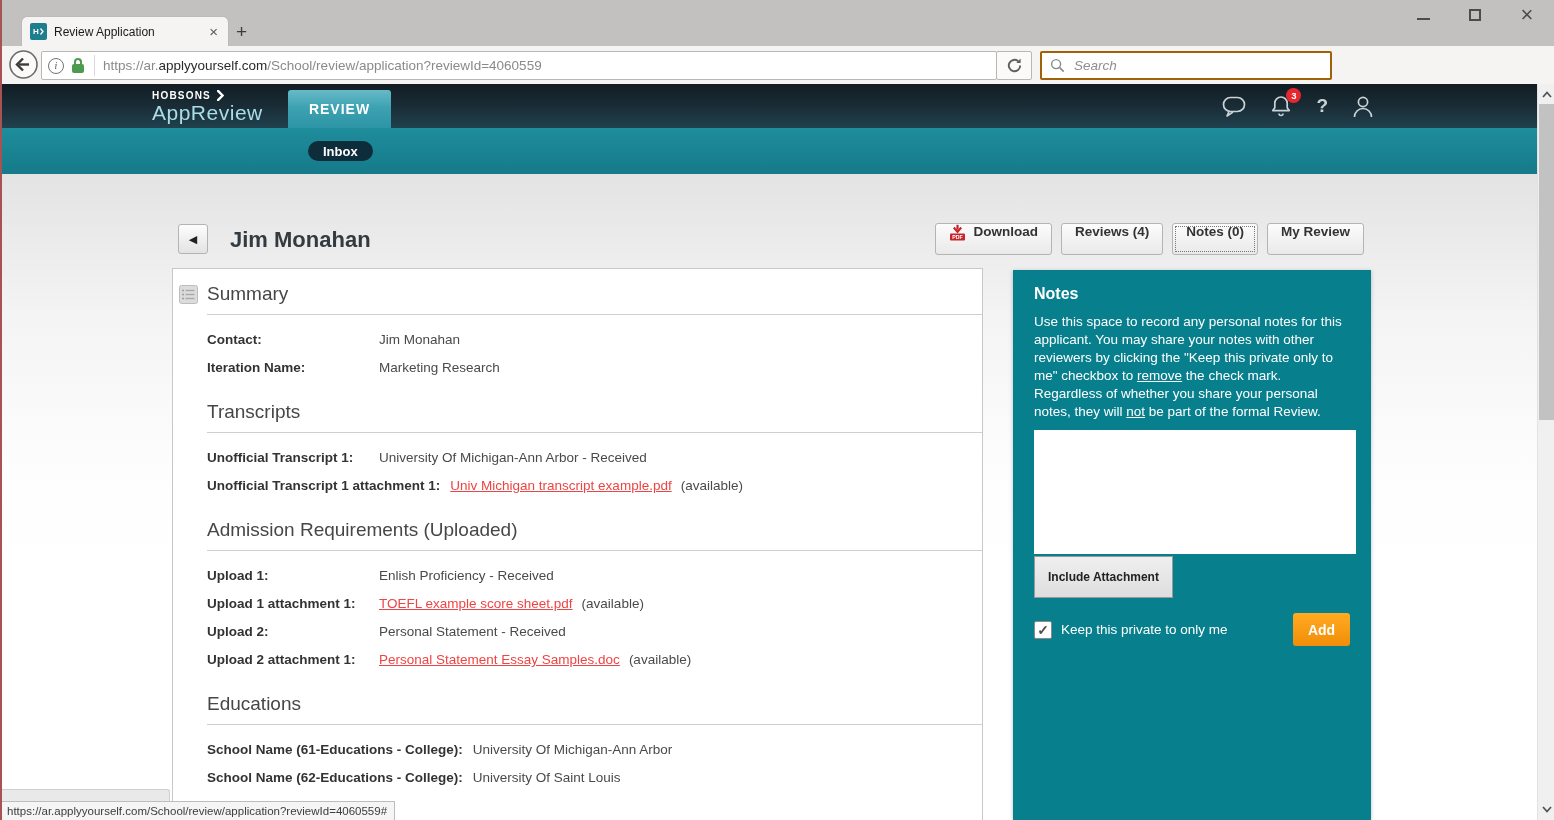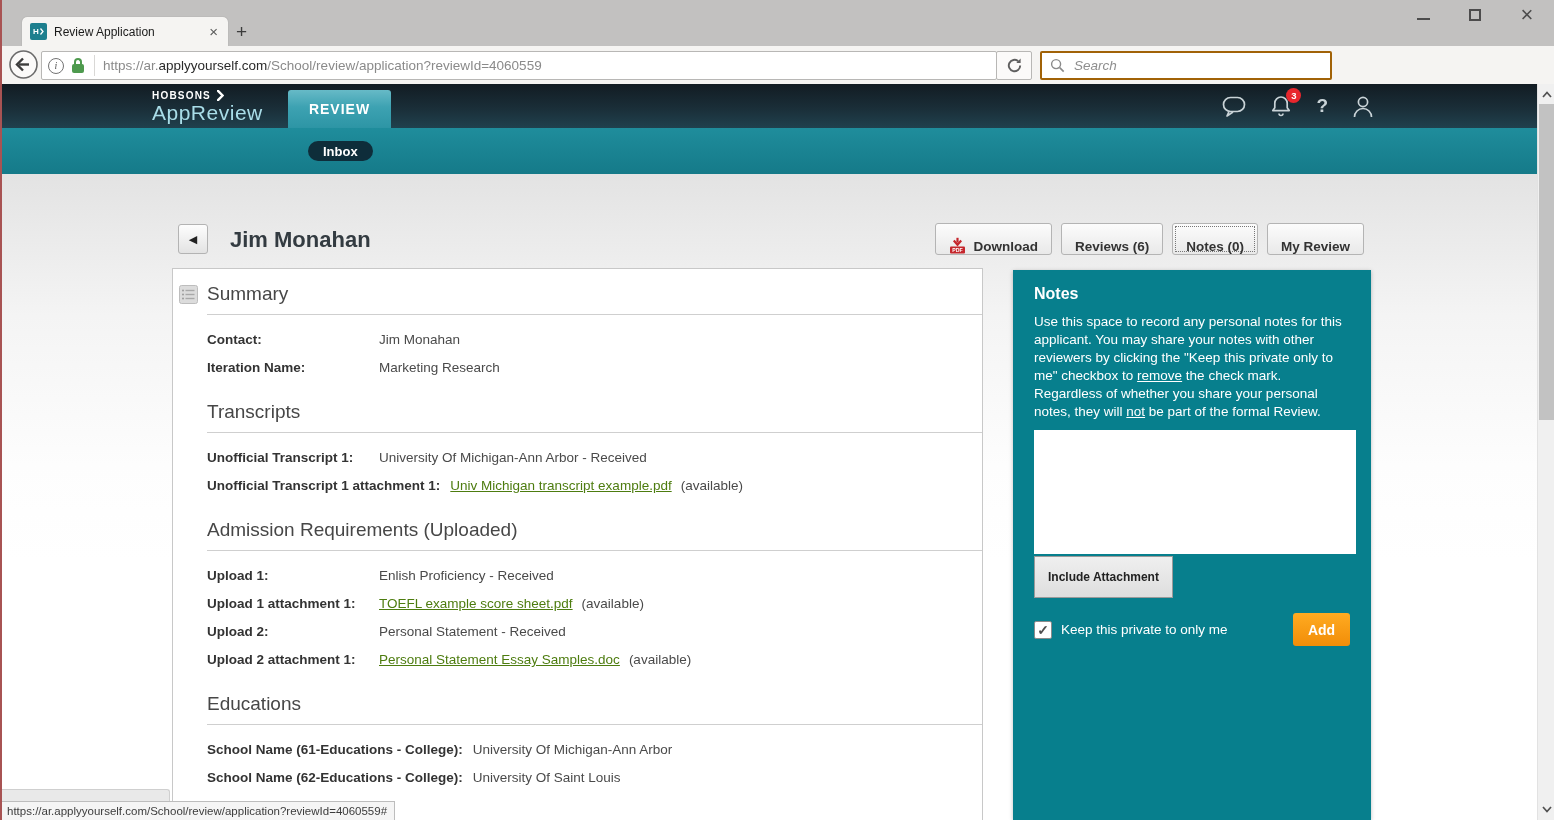--- a/index.html
+++ b/index.html
@@ -78,35 +78,35 @@
   .page{position:absolute;left:0;top:174px;width:1540px;height:646px;
         background:linear-gradient(180deg,#e3e3e3 0%,#f4f4f4 22%,#fdfdfd 45%,#ffffff 60%);}
 
   .pg-back{position:absolute;left:178px;top:224px;width:30px;height:30px;border:1px solid #b3b3b3;border-radius:3px;
            background:linear-gradient(180deg,#fdfdfd,#e3e3e3);display:flex;align-items:center;justify-content:center;
            font-size:11px;color:#222;}
   .pg-title{position:absolute;left:230px;top:227px;font-size:22px;font-weight:600;color:#333b41;}
 
   .actions{position:absolute;right:190px;top:223px;display:flex;gap:9px;}
   .btn{height:32px;border:1px solid #b4b4b4;border-radius:3px;background:linear-gradient(180deg,#fcfcfc,#e9e9e9);
-       display:flex;align-items:flex-end;padding:0 13px;font-size:13.5px;font-weight:bold;color:#333;gap:7px;}
+       display:flex;align-items:flex-start;padding:0 13px;font-size:13.5px;font-weight:bold;color:#333;gap:7px;}
   .btn-focus{outline:1px dotted #777;outline-offset:-4px;}
 
   
   .panel{position:absolute;left:172px;top:268px;width:811px;height:552px;background:#fff;
          border:1px solid #c8c8c8;border-bottom:none;padding:14px 0 0 34px;}
   .sec{margin-top:24px;}
   .sec:first-child{margin-top:0;}
   .sec-head{position:relative;font-size:19px;color:#474747;display:flex;align-items:center;}
   .sec-head .sec-icon{position:absolute;left:-28px;top:2px;}
   .sec hr{border:none;border-top:1px solid #cfcfcf;margin:9px 0 15px 0;}
   .row{display:flex;margin-bottom:9px;font-size:13.5px;line-height:19px;}
   .lbl{min-width:172px;padding-right:10px;font-weight:bold;color:#333;white-space:nowrap;}
   .val{color:#4a4a4a;}
-  .link{color:#4d7c0f;text-decoration:underline;white-space:nowrap;}
+  .link{color:#ef4444;text-decoration:underline;white-space:nowrap;}
   .avail{color:#4a4a4a;margin-left:9px;}
 
   
   .notes{position:absolute;left:1013px;top:270px;width:358px;height:550px;background:#077f8d;color:#fff;
          padding:15px 21px;box-shadow:0 1px 4px rgba(0,0,0,.25);}
   .notes h2{margin:0 0 10px 0;font-size:16px;font-weight:bold;}
   .notes p{margin:0;font-size:13.5px;line-height:18px;}
   .notes .u{text-decoration:underline;}
   .addnote-h{font-size:15px;font-weight:bold;margin-top:27px;}
   .notes textarea{display:block;width:322px;height:124px;margin-top:9px;border:none;background:#fff;resize:none;
@@ -283,21 +283,21 @@
   <div class="btn">
     <svg width="17" height="17" viewBox="0 0 17 17">
       <path d="M8.5 0.8 V5.6" stroke="#c5262c" stroke-width="2.2"></path>
       <path d="M4.8 3.6 L8.5 7.8 L12.2 3.6" fill="none" stroke="#c5262c" stroke-width="2.2"></path>
       <rect x="1" y="9.6" width="15" height="7" rx="1" fill="#c5262c"></rect>
       <text x="8.5" y="15.3" font-size="5.2" fill="#ffffff" text-anchor="middle" font-weight="bold" font-family="Liberation Sans, sans-serif">PDF</text>
     </svg>
     <span>Download</span>
   </div>
   <div class="btn">
-      <span>Reviews (6)</span>
+      <span>Reviews (4)</span>
     </div>
   <div class="btn btn-focus">
       <span>Notes (0)</span>
     </div>
   <div class="btn">
       <span>My Review</span>
     </div>
 </div>
 
 <div class="panel">

